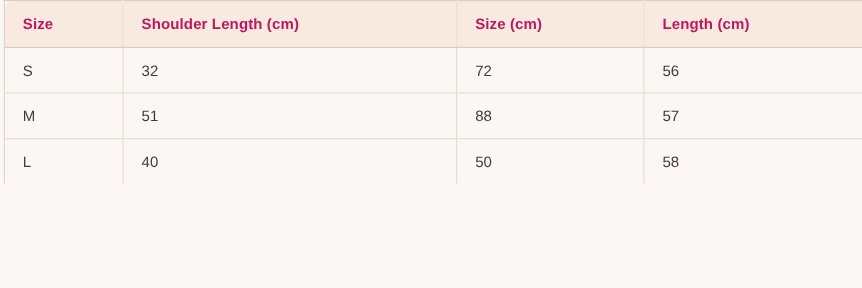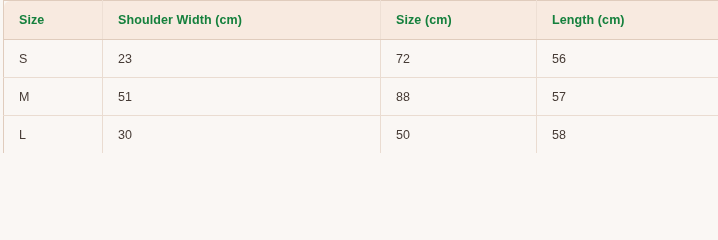--- a/index.html
+++ b/index.html
@@ -41,21 +41,21 @@
 
   thead tr { background: #F8EAE0; }
 
   thead th {
     height: 38px;
     padding: 0 0 0 15px;
     text-align: left;
     vertical-align: middle;
     font-size: 12.5px;
     font-weight: bold;
-    color: #15803d;
+    color: #be185d;
     letter-spacing: 0.1px;
     border-right: 1px solid #EEDFD4;
     border-bottom: 1px solid #E0CCBD;
     white-space: nowrap;
   }
   thead th:first-child { border-top-left-radius: 6px; }
   thead th:last-child  { border-right: none; }
 
   tbody tr { background: #FAF7F4; }
 
@@ -81,39 +81,39 @@
   <table class="size-chart">
     <colgroup>
       <col class="c-size">
       <col class="c-shoulder">
       <col class="c-bust">
       <col class="c-length">
     </colgroup>
     <thead>
       <tr>
         <th>Size</th>
-        <th>Shoulder Width (cm)</th>
+        <th>Shoulder Length (cm)</th>
         <th>Size (cm)</th>
         <th>Length (cm)</th>
       </tr>
     </thead>
     <tbody>
       <tr>
         <td>S</td>
-        <td>23</td>
+        <td>32</td>
         <td>72</td>
         <td>56</td>
       </tr>
       <tr>
         <td>M</td>
         <td>51</td>
         <td>88</td>
         <td>57</td>
       </tr>
       <tr>
         <td>L</td>
-        <td>30</td>
+        <td>40</td>
         <td>50</td>
         <td>58</td>
       </tr>
     </tbody>
   </table>
 </div>
 
 </body></html>

